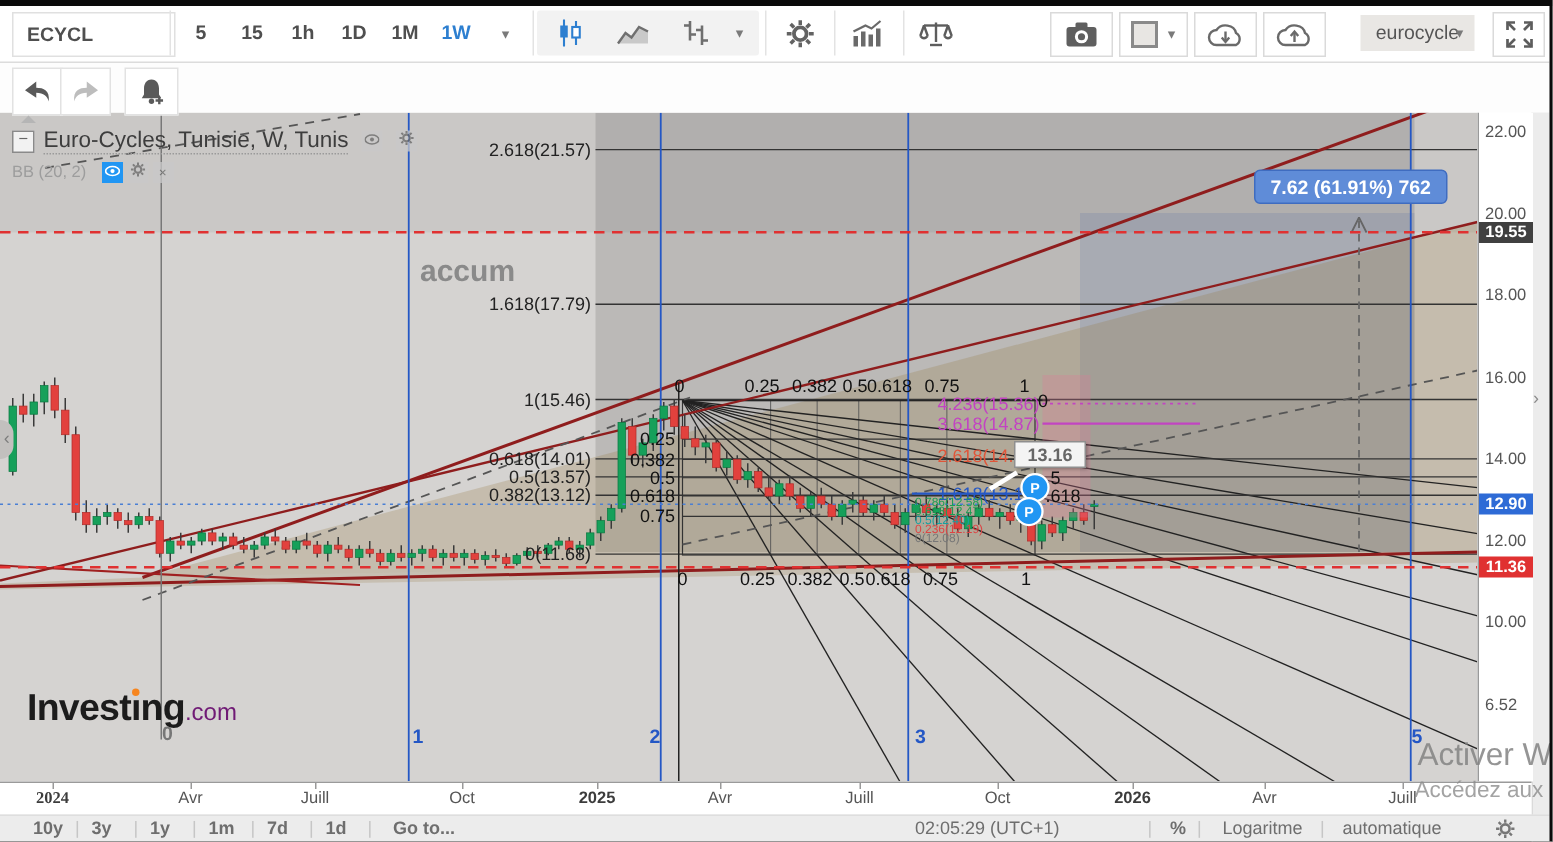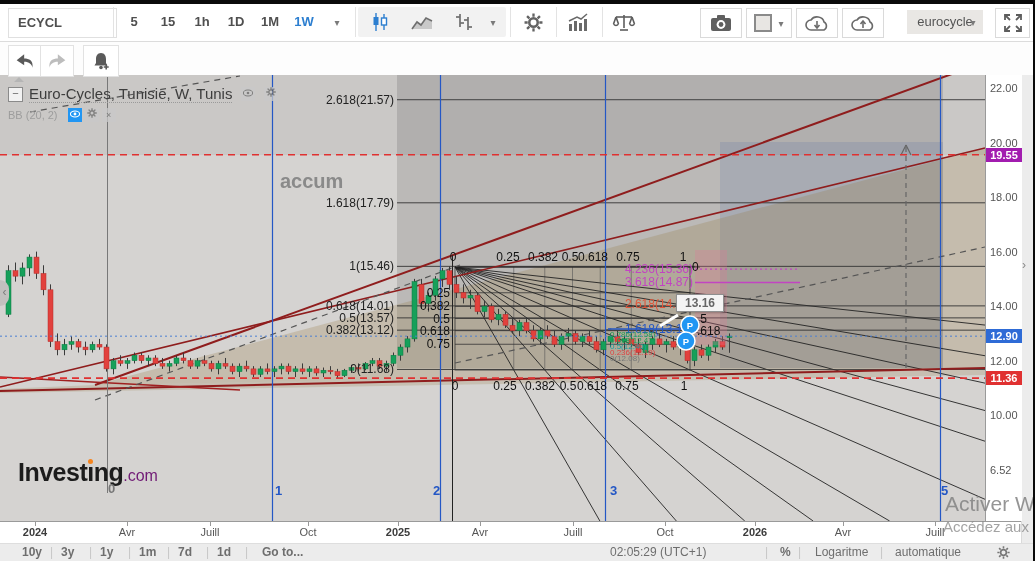--- a/index.html
+++ b/index.html
@@ -561,20 +561,21 @@
       <span class="mini-box">
         <svg width="10" height="10" viewBox="0 0 18 18">
             <circle cx="9" cy="9" r="4" fill="none" stroke="#666" stroke-width="2.6"></circle>
             <path d="M9 0.5v3M9 14.5v3M0.5 9h3M14.5 9h3M2.9 2.9l2.2 2.2M12.9 12.9l2.2 2.2M15.1 2.9l-2.2 2.2M5.1 12.9l-2.2 2.2" stroke="#666" stroke-width="2.4"></path>
           </svg>
       </span>
       <span class="mini-box">×</span>
     </div>
 
     <div class="abs" id="accum">accum</div>
+    <div class="abs" id="measure-badge">7.62 (61.91%) 762</div>
     <div class="abs" id="price-tooltip">13.16</div>
 
     <div class="abs" id="logo">
       <span>Invest</span><span class="iwrap">ı<span class="tittle"></span></span><span>ng</span><span class="com">.com</span>
     </div>
 
     <div class="abs" id="left-collapse">‹</div>
     <div id="wave-layer">
         <span class="wave gray" style="left: 108px; top: 406px;">0</span>
         <span class="wave" style="left: 275px; top: 408px;">1</span>
@@ -589,29 +590,29 @@
 
   <div class="abs" id="price-axis">
       <div class="ptick" style="top: 7px;">22.00</div>
       <div class="ptick" style="top: 61.54px;">20.00</div>
       <div class="ptick" style="top: 116.08px;">18.00</div>
       <div class="ptick" style="top: 170.62px;">16.00</div>
       <div class="ptick" style="top: 225.16px;">14.00</div>
       <div class="ptick" style="top: 279.7px;">12.00</div>
       <div class="ptick" style="top: 334.24px;">10.00</div>
       <div class="ptick" style="top: 388.78px;">6.52</div>
-      <div class="pbadge" style="top: 72.8115px; background: #a21caf;">19.55</div>
+      <div class="pbadge" style="top: 72.8115px; background: #404040;">19.55</div>
       <div class="pbadge" style="top: 254.157px; background: rgb(46, 107, 214);">12.90</div>
       <div class="pbadge" style="top: 296.153px; background: rgb(224, 49, 49);">11.36</div>
     </div>
   <div class="abs" id="right-strip"></div>
   <div class="abs" id="axis-arrow">›</div>
 
   <div class="abs" id="time-axis">
-      <div class="ttick bold" style="left: 35px;">2024</div>
+      <div class="ttick bold" style="left: 35px; font-family: Liberation Serif, serif;">2024</div>
       <div class="tmark" style="left: 35px;"></div>
       <div class="ttick" style="left: 127px;">Avr</div>
       <div class="tmark" style="left: 127px;"></div>
       <div class="ttick" style="left: 210px;">Juill</div>
       <div class="tmark" style="left: 210px;"></div>
       <div class="ttick" style="left: 308px;">Oct</div>
       <div class="tmark" style="left: 308px;"></div>
       <div class="ttick bold" style="left: 398px;">2025</div>
       <div class="tmark" style="left: 398px;"></div>
       <div class="ttick" style="left: 480px;">Avr</div>

